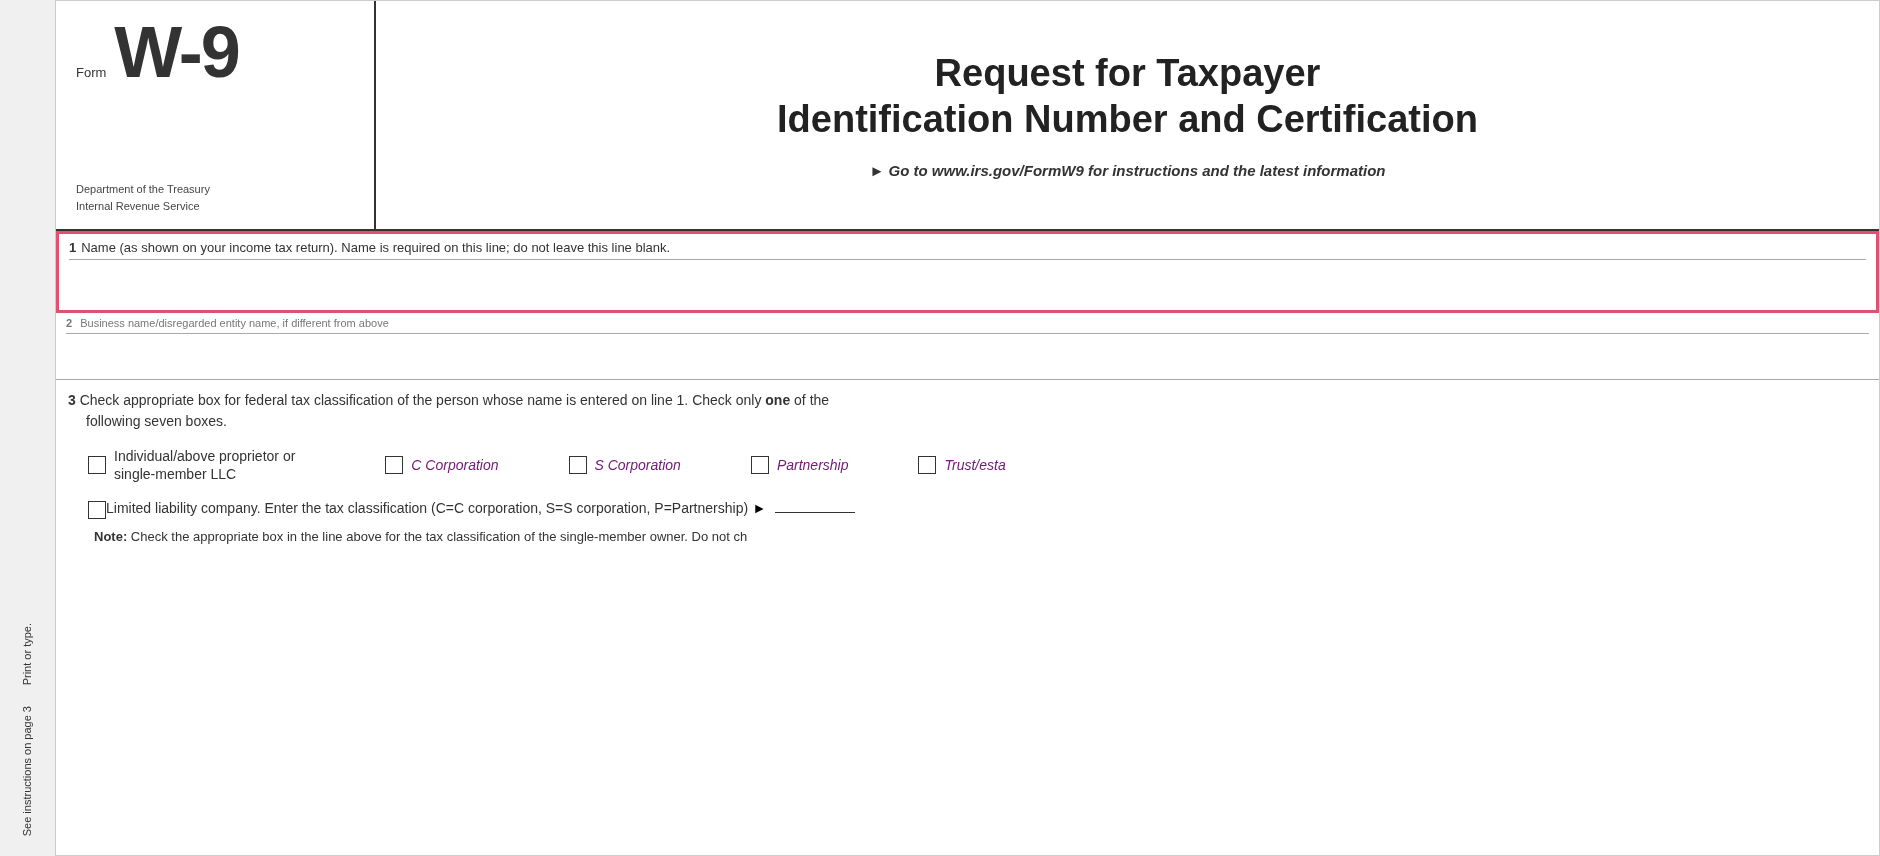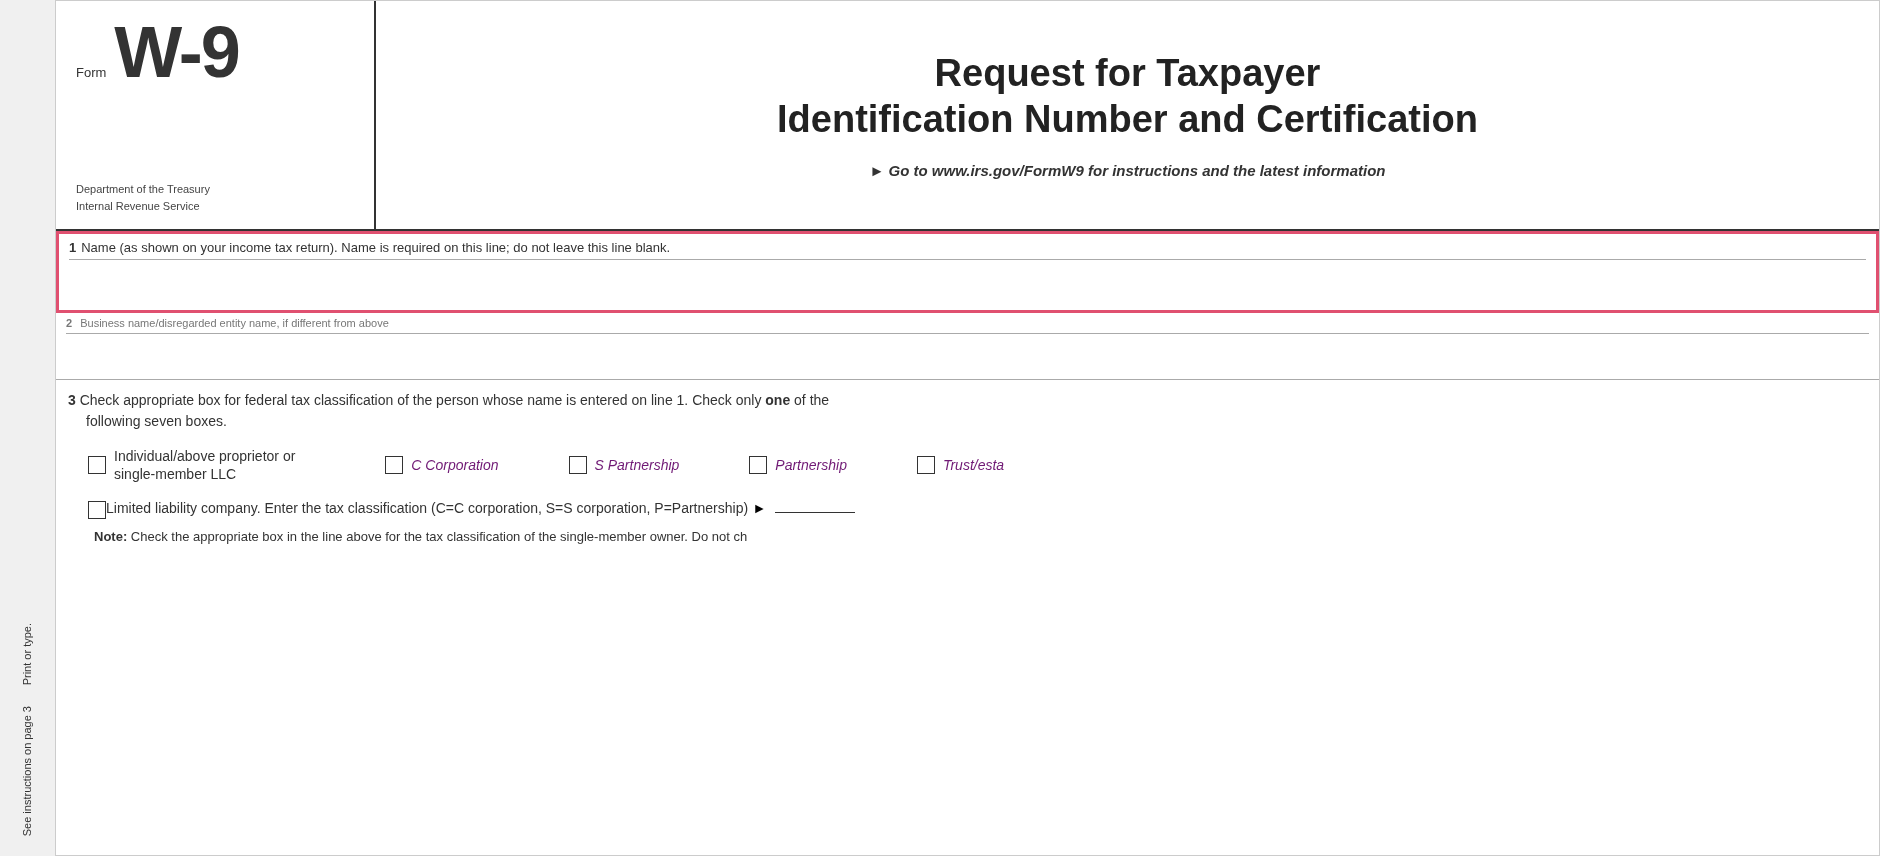--- a/index.html
+++ b/index.html
@@ -340,21 +340,21 @@
           </div>
         </div>
 
         <div class="checkbox-item" style="margin-left: 60px;">
           <span class="checkbox-box"></span>
           <span class="checkbox-label">C Corporation</span>
         </div>
 
         <div class="checkbox-item" style="margin-left: 40px;">
           <span class="checkbox-box"></span>
-          <span class="checkbox-label">S Partnership</span>
+          <span class="checkbox-label">S Corporation</span>
         </div>
 
         <div class="checkbox-item" style="margin-left: 40px;">
           <span class="checkbox-box"></span>
           <span class="checkbox-label">Partnership</span>
         </div>
 
         <div class="checkbox-item" style="margin-left: 40px;">
           <span class="checkbox-box"></span>
           <span class="checkbox-label">Trust/esta</span>

